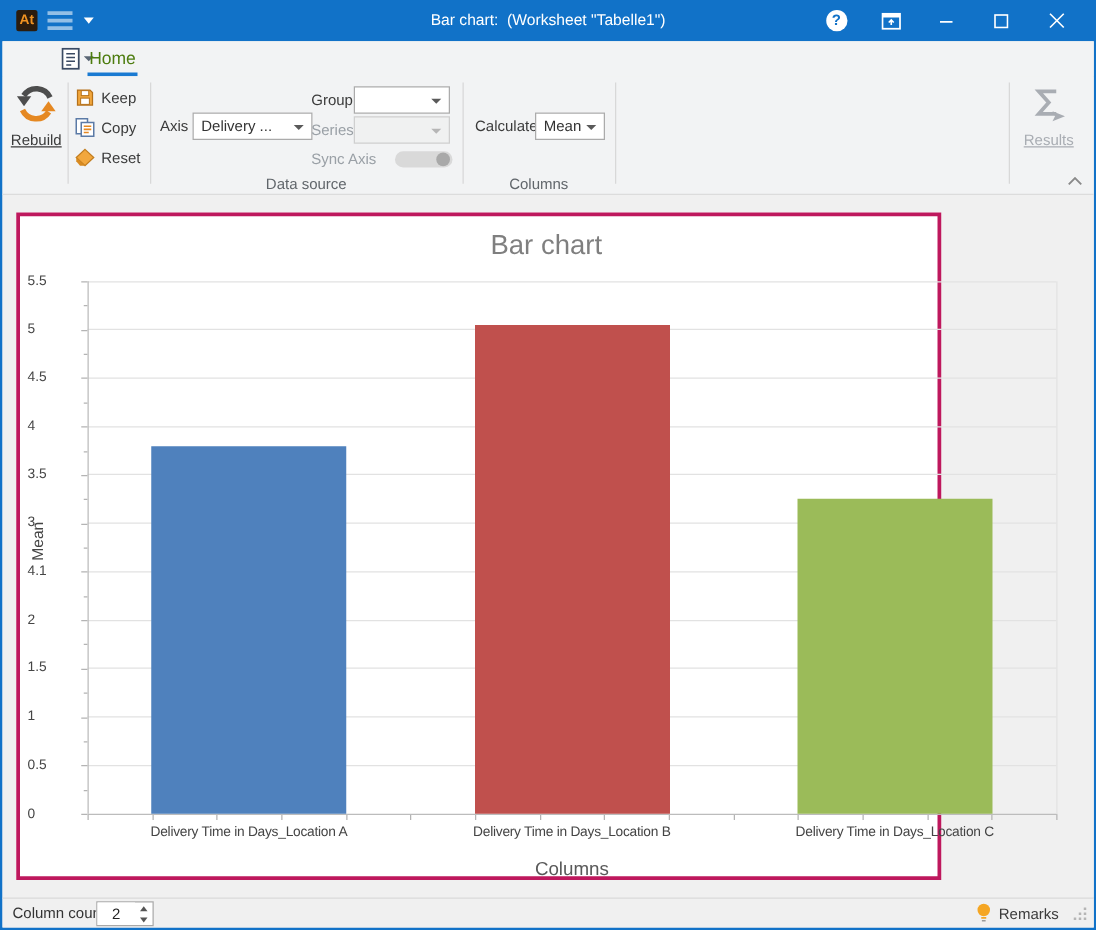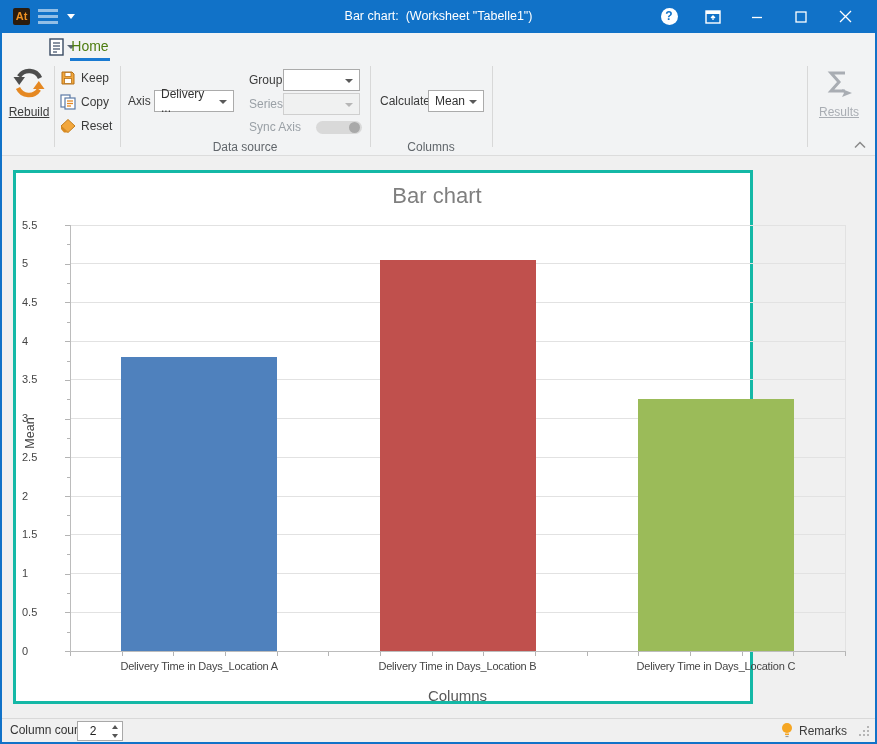--- a/index.html
+++ b/index.html
@@ -36,21 +36,21 @@
   .combo.dis { background:#f0f1f1; border-color:#cfcfcf; cursor:default; }
   .combo.dis .caret { border-top-color:#b6b6b6; }
   .toggle { position:absolute; width:46px; height:13px; border-radius:7px; background:#d9d9d9; cursor:default; }
   .toggle .knob { position:absolute; right:2px; top:1px; width:11px; height:11px; border-radius:50%; background:#a9a9a9; }
   .rcaption { position:absolute; top:78px; height:16px; line-height:16px; text-align:center; font-size:12px; color:#61666b; }
   .ribbon-chevron { position:absolute; left:847px; top:76px; width:22px; height:16px; display:flex; align-items:center; justify-content:center; cursor:pointer; }
   .results-btn { color:#a9adb3; cursor:default; }
 
   
   .client { position:absolute; left:2px; top:156px; width:873px; height:562px; background:#f0f0f0; }
-  .panel { position:absolute; left:11px; top:14px; width:740px; height:534px; background:#fff; border:3px solid #14b8a6; }
+  .panel { position:absolute; left:11px; top:14px; width:740px; height:534px; background:#fff; border:3px solid #be185d; }
   .chart { position:relative; width:842px; height:528px; font-family:"Liberation Sans", sans-serif; }
   .chart-title { position:absolute; left:0; top:10px; width:100%; text-align:center; font-size:22px; color:#7f7f7f; }
   .y-axis-title { position:absolute; left:-16px; top:253px; width:60px; text-align:center; font-size:12.5px; color:#454545; transform:rotate(-90deg); }
   .x-axis-title { position:absolute; left:54px; top:514px; width:775px; text-align:center; font-size:15px; color:#595959; }
   .gridline { position:absolute; height:1px; background:#e2e2e2; }
   .axisline { position:absolute; background:#bcbcbc; }
   .edge-light { position:absolute; background:#e2e2e2; }
   .ytick { position:absolute; height:1px; background:#b4b4b4; }
   .yticklabel { position:absolute; width:40px; text-align:left; font-size:11px; color:#454545; }
   .xtick { position:absolute; width:1px; background:#b4b4b4; }
@@ -166,21 +166,21 @@
       <svg width="16" height="16" viewBox="0 0 16 16">
         <polygon points="8,1.5 15,8 8,14.5 1,8" fill="#f2a73d" stroke="#c27d1f" stroke-width="1"></polygon>
         <polygon points="1,8 8,14.5 4,14.5 1,11" fill="#d88a20"></polygon>
       </svg>
       <span>Reset</span>
     </div>
 
     <div class="rsep" style="left:118px;"></div>
 
     <div class="rlabel" style="left:126px; top:29px;">Axis</div>
-    <div class="combo" style="left:152px; top:29px; width:80px;">
+    <div class="combo" style="left:152px; top:29px; width:96px;">
       <span>Delivery ...</span>
       <i class="caret"></i>
     </div>
 
     <div class="rlabel" style="left:247px; top:8px;">Group</div>
     <div class="combo" style="left:281px; top:8px; width:77px;">
       <span></span>
       <i class="caret"></i>
     </div>
 
@@ -240,21 +240,21 @@
           <div class="ytick" style="left: 49px; top: 400.545px; width: 5px;"></div>
           <div class="yticklabel" style="left: 6px; top: 394.045px;">1</div>
           <div class="gridline" style="left: 54px; top: 361.318px; width: 775px;"></div>
           <div class="ytick" style="left: 49px; top: 361.818px; width: 5px;"></div>
           <div class="yticklabel" style="left: 6px; top: 355.318px;">1.5</div>
           <div class="gridline" style="left: 54px; top: 322.591px; width: 775px;"></div>
           <div class="ytick" style="left: 49px; top: 323.091px; width: 5px;"></div>
           <div class="yticklabel" style="left: 6px; top: 316.591px;">2</div>
           <div class="gridline" style="left: 54px; top: 283.864px; width: 775px;"></div>
           <div class="ytick" style="left: 49px; top: 284.364px; width: 5px;"></div>
-          <div class="yticklabel" style="left: 6px; top: 277.864px;">2.5</div>
+          <div class="yticklabel" style="left: 6px; top: 277.864px;">4.1</div>
           <div class="gridline" style="left: 54px; top: 245.136px; width: 775px;"></div>
           <div class="ytick" style="left: 49px; top: 245.636px; width: 5px;"></div>
           <div class="yticklabel" style="left: 6px; top: 239.136px;">3</div>
           <div class="gridline" style="left: 54px; top: 206.409px; width: 775px;"></div>
           <div class="ytick" style="left: 49px; top: 206.909px; width: 5px;"></div>
           <div class="yticklabel" style="left: 6px; top: 200.409px;">3.5</div>
           <div class="gridline" style="left: 54px; top: 167.682px; width: 775px;"></div>
           <div class="ytick" style="left: 49px; top: 168.182px; width: 5px;"></div>
           <div class="yticklabel" style="left: 6px; top: 161.682px;">4</div>
           <div class="gridline" style="left: 54px; top: 128.955px; width: 775px;"></div>

